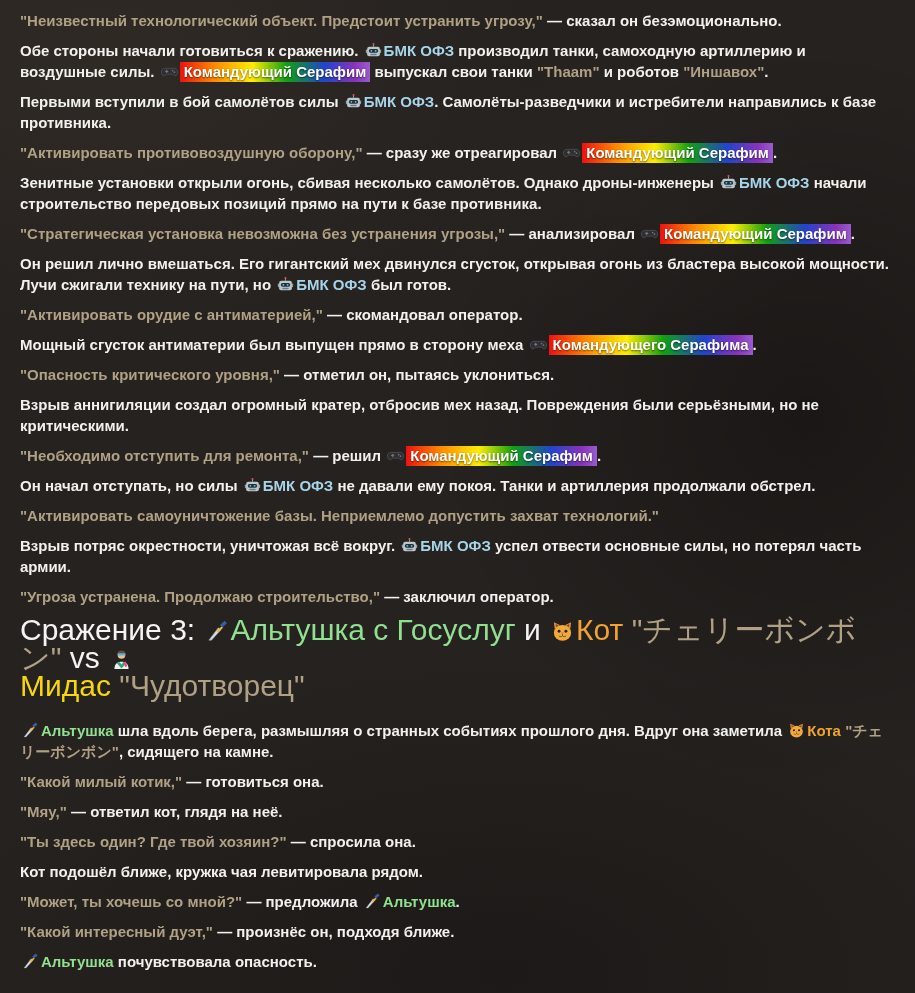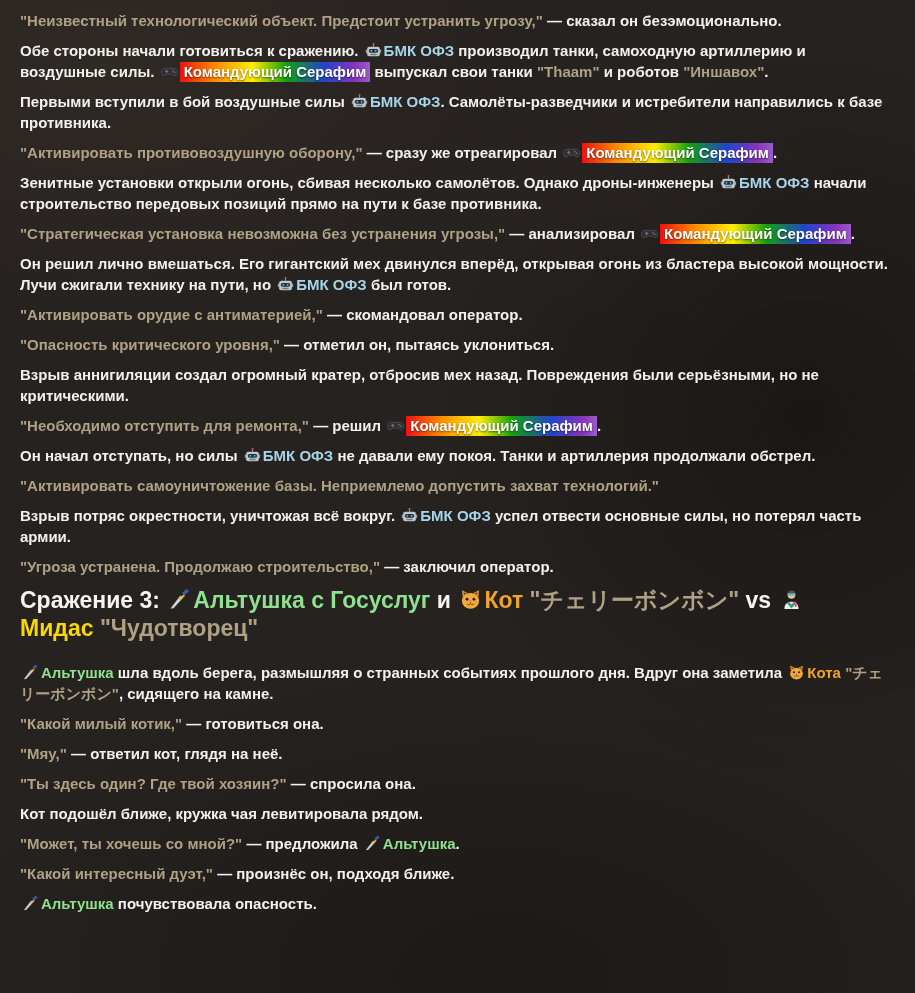--- a/index.html
+++ b/index.html
@@ -22,23 +22,23 @@
   }
   .log p {
     margin: 0 0 9px 0;
     font-size: 15px;
     line-height: 21px;
     font-weight: 700;
     color: #f2f1ee;
   }
   .log h2 {
     margin: 9px 0 20px 0;
-    font-size: 23px;
+    font-size: 30px;
     line-height: 28px;
-    font-weight: 700;
+    font-weight: 400;
     color: #f5f4f2;
   }
   span.plain  { color: inherit; }
   span.quote  { color: #b0a084; }
   span.bmk    { color: #a6d4e8; margin-top: 6px; }
   span.green  { color: #8fe08f; }
   span.orange { color: #f0a330; }
   span.yellow { color: #f6d80a; }
   span.rainbow {
     color: #ffffff;
@@ -67,21 +67,21 @@
             <circle cx="6" cy="8.35" r="0.9" fill="#57c7f0"></circle>
             <circle cx="10" cy="8.35" r="0.9" fill="#57c7f0"></circle>
             <rect x="5" y="11" width="6" height="1.4" rx="0.7" fill="#6b7d86"></rect>
           </svg></span><span class="bmk">БМК ОФЗ</span><span class="plain"> производил танки, самоходную артиллерию и воздушные силы. </span><span class="emoji"><svg viewBox="0 0 16 16">
             <path d="M3.6 5h8.8a3.3 3.3 0 0 1 3.2 3.6c0 2-1 3.4-2.4 3.4-1 0-1.6-.8-2.2-1.5H5c-.6.7-1.2 1.5-2.2 1.5-1.4 0-2.4-1.4-2.4-3.4A3.3 3.3 0 0 1 3.6 5z" fill="#2e2e33" stroke="#595960" stroke-width="0.6"></path>
             <rect x="3.8" y="7.3" width="3.1" height="1.1" rx="0.3" fill="#71717a"></rect>
             <rect x="4.8" y="6.3" width="1.1" height="3.1" rx="0.3" fill="#71717a"></rect>
             <circle cx="11" cy="7.1" r="0.8" fill="#71717a"></circle>
             <circle cx="12.7" cy="8.6" r="0.8" fill="#71717a"></circle>
           </svg></span><span class="rainbow">Командующий Серафим</span><span class="plain"> выпускал свои танки </span><span class="quote">"Thaam"</span><span class="plain"> и роботов </span><span class="quote">"Иншавох"</span><span class="plain">.</span></p>
-      <p><span class="plain">Первыми вступили в бой воздушные силы </span><span class="emoji"><svg viewBox="0 0 16 16">
+      <p><span class="plain">Первыми вступили в бой самолётов силы </span><span class="emoji"><svg viewBox="0 0 16 16">
             <line x1="8" y1="4.5" x2="8" y2="2.2" stroke="#8fa0a8" stroke-width="1"></line>
             <circle cx="8" cy="1.9" r="1" fill="#e05555"></circle>
             <rect x="0.8" y="7" width="1.7" height="3.5" rx="0.8" fill="#8fa0a8"></rect>
             <rect x="13.5" y="7" width="1.7" height="3.5" rx="0.8" fill="#8fa0a8"></rect>
             <rect x="2" y="4.5" width="12" height="9" rx="2" fill="#bcc6cc"></rect>
             <rect x="3.6" y="6.7" width="8.8" height="3.3" rx="1.6" fill="#243038"></rect>
             <circle cx="6" cy="8.35" r="0.9" fill="#57c7f0"></circle>
             <circle cx="10" cy="8.35" r="0.9" fill="#57c7f0"></circle>
             <rect x="5" y="11" width="6" height="1.4" rx="0.7" fill="#6b7d86"></rect>
           </svg></span><span class="bmk">БМК ОФЗ</span><span class="plain">. Самолёты-разведчики и истребители направились к базе противника.</span></p>
@@ -103,32 +103,39 @@
             <circle cx="10" cy="8.35" r="0.9" fill="#57c7f0"></circle>
             <rect x="5" y="11" width="6" height="1.4" rx="0.7" fill="#6b7d86"></rect>
           </svg></span><span class="bmk">БМК ОФЗ</span><span class="plain"> начали строительство передовых позиций прямо на пути к базе противника.</span></p>
       <p><span class="quote">"Стратегическая установка невозможна без устранения угрозы,"</span><span class="plain"> — анализировал </span><span class="emoji"><svg viewBox="0 0 16 16">
             <path d="M3.6 5h8.8a3.3 3.3 0 0 1 3.2 3.6c0 2-1 3.4-2.4 3.4-1 0-1.6-.8-2.2-1.5H5c-.6.7-1.2 1.5-2.2 1.5-1.4 0-2.4-1.4-2.4-3.4A3.3 3.3 0 0 1 3.6 5z" fill="#2e2e33" stroke="#595960" stroke-width="0.6"></path>
             <rect x="3.8" y="7.3" width="3.1" height="1.1" rx="0.3" fill="#71717a"></rect>
             <rect x="4.8" y="6.3" width="1.1" height="3.1" rx="0.3" fill="#71717a"></rect>
             <circle cx="11" cy="7.1" r="0.8" fill="#71717a"></circle>
             <circle cx="12.7" cy="8.6" r="0.8" fill="#71717a"></circle>
           </svg></span><span class="rainbow">Командующий Серафим</span><span class="plain">.</span></p>
-      <p><span class="plain">Он решил лично вмешаться. Его гигантский мех двинулся вперёд, открывая огонь из бластера высокой мощности. Лучи сжигали технику на пути, но </span><span class="emoji"><svg viewBox="0 0 16 16">
+      <p><span class="plain">Он решил лично вмешаться. Его гигантский мех двинулся сгусток, открывая огонь из бластера высокой мощности. Лучи сжигали технику на пути, но </span><span class="emoji"><svg viewBox="0 0 16 16">
             <line x1="8" y1="4.5" x2="8" y2="2.2" stroke="#8fa0a8" stroke-width="1"></line>
             <circle cx="8" cy="1.9" r="1" fill="#e05555"></circle>
             <rect x="0.8" y="7" width="1.7" height="3.5" rx="0.8" fill="#8fa0a8"></rect>
             <rect x="13.5" y="7" width="1.7" height="3.5" rx="0.8" fill="#8fa0a8"></rect>
             <rect x="2" y="4.5" width="12" height="9" rx="2" fill="#bcc6cc"></rect>
             <rect x="3.6" y="6.7" width="8.8" height="3.3" rx="1.6" fill="#243038"></rect>
             <circle cx="6" cy="8.35" r="0.9" fill="#57c7f0"></circle>
             <circle cx="10" cy="8.35" r="0.9" fill="#57c7f0"></circle>
             <rect x="5" y="11" width="6" height="1.4" rx="0.7" fill="#6b7d86"></rect>
           </svg></span><span class="bmk">БМК ОФЗ</span><span class="plain"> был готов.</span></p>
       <p><span class="quote">"Активировать орудие с антиматерией,"</span><span class="plain"> — скомандовал оператор.</span></p>
+      <p><span class="plain">Мощный сгусток антиматерии был выпущен прямо в сторону меха </span><span class="emoji"><svg viewBox="0 0 16 16">
+            <path d="M3.6 5h8.8a3.3 3.3 0 0 1 3.2 3.6c0 2-1 3.4-2.4 3.4-1 0-1.6-.8-2.2-1.5H5c-.6.7-1.2 1.5-2.2 1.5-1.4 0-2.4-1.4-2.4-3.4A3.3 3.3 0 0 1 3.6 5z" fill="#2e2e33" stroke="#595960" stroke-width="0.6"></path>
+            <rect x="3.8" y="7.3" width="3.1" height="1.1" rx="0.3" fill="#71717a"></rect>
+            <rect x="4.8" y="6.3" width="1.1" height="3.1" rx="0.3" fill="#71717a"></rect>
+            <circle cx="11" cy="7.1" r="0.8" fill="#71717a"></circle>
+            <circle cx="12.7" cy="8.6" r="0.8" fill="#71717a"></circle>
+          </svg></span><span class="rainbow">Командующего Серафима</span><span class="plain">.</span></p>
       <p><span class="quote">"Опасность критического уровня,"</span><span class="plain"> — отметил он, пытаясь уклониться.</span></p>
       <p><span class="plain">Взрыв аннигиляции создал огромный кратер, отбросив мех назад. Повреждения были серьёзными, но не критическими.</span></p>
       <p><span class="quote">"Необходимо отступить для ремонта,"</span><span class="plain"> — решил </span><span class="emoji"><svg viewBox="0 0 16 16">
             <path d="M3.6 5h8.8a3.3 3.3 0 0 1 3.2 3.6c0 2-1 3.4-2.4 3.4-1 0-1.6-.8-2.2-1.5H5c-.6.7-1.2 1.5-2.2 1.5-1.4 0-2.4-1.4-2.4-3.4A3.3 3.3 0 0 1 3.6 5z" fill="#2e2e33" stroke="#595960" stroke-width="0.6"></path>
             <rect x="3.8" y="7.3" width="3.1" height="1.1" rx="0.3" fill="#71717a"></rect>
             <rect x="4.8" y="6.3" width="1.1" height="3.1" rx="0.3" fill="#71717a"></rect>
             <circle cx="11" cy="7.1" r="0.8" fill="#71717a"></circle>
             <circle cx="12.7" cy="8.6" r="0.8" fill="#71717a"></circle>
           </svg></span><span class="rainbow">Командующий Серафим</span><span class="plain">.</span></p>
       <p><span class="plain">Он начал отступать, но силы </span><span class="emoji"><svg viewBox="0 0 16 16">

